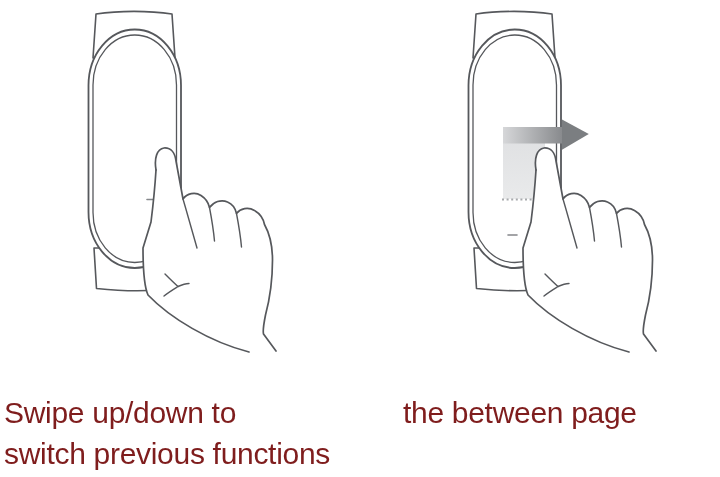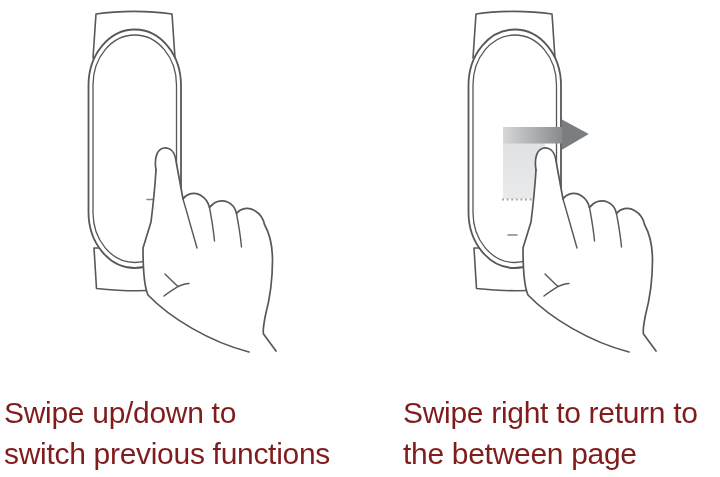--- a/index.html
+++ b/index.html
@@ -111,17 +111,16 @@
       <path d="M107,119.5 L133.8,134 L107,149.8 Z" fill="#7b7e81"></path>
     </g>
     <use href="#hand"></use>
   </svg>
 
   <div class="caption left">
     <div>Swipe up/down to</div>
     <div>switch previous functions</div>
   </div>
   <div class="caption right">
-    <div>Swipe right to return to</div>
     <div>the between page</div>
   </div>
 
 </div>
 
 </body></html>

